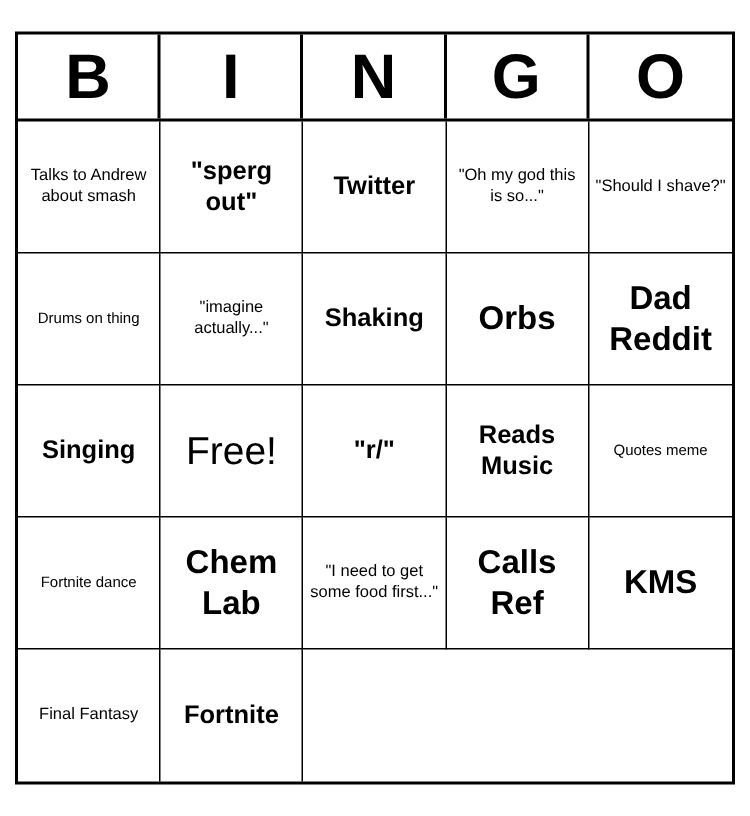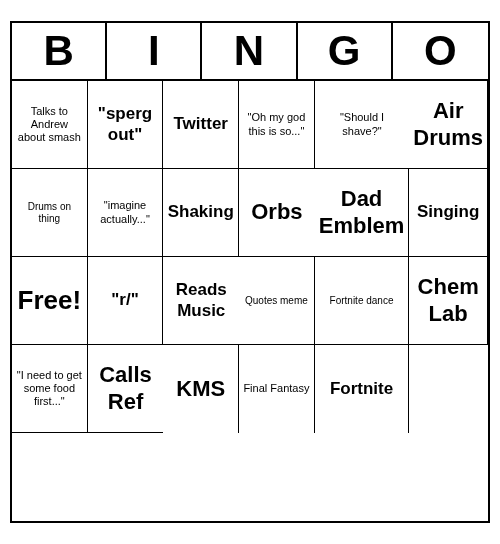--- a/index.html
+++ b/index.html
@@ -26,21 +26,21 @@
       font-size: 42px;
       font-weight: bold;
       padding: 4px 0;
       border-right: 2px solid #000;
     }
     .bingo-header-cell:last-child {
       border-right: none;
     }
     .bingo-grid {
       display: grid;
-      grid-template-columns: repeat(6, 1fr);
+      grid-template-columns: repeat(5, 1fr);
       grid-template-rows: repeat(5, 1fr);
     }
     .bingo-cell {
       border-right: 1.5px solid #000;
       border-bottom: 1.5px solid #000;
       min-height: 88px;
       display: flex;
       align-items: center;
       justify-content: center;
       text-align: center;
@@ -60,46 +60,45 @@
     }
     .bingo-cell.medium-text {
       font-size: 17px;
       font-weight: bold;
     }
     .bingo-cell.small-text {
       font-size: 11px;
     }
     .bingo-cell.free {
       font-size: 26px;
-      font-weight: bold;
+      font-weight: normal;
     }
   </style>
 </head>
 <body>
 
 <div class="bingo-card">
   <div class="bingo-header">
     <div class="bingo-header-cell">B</div>
     <div class="bingo-header-cell">I</div>
     <div class="bingo-header-cell">N</div>
     <div class="bingo-header-cell">G</div>
     <div class="bingo-header-cell">O</div>
   </div>
   <div class="bingo-grid" id="bingo-grid">
   <div class="bingo-cell small-text">Talks to Andrew about smash</div>
       <div class="bingo-cell medium-text">"sperg out"</div>
       <div class="bingo-cell medium-text">Twitter</div>
       <div class="bingo-cell small-text">"Oh my god this is so..."</div>
       <div class="bingo-cell small-text">"Should I shave?"</div>
-      <div class="bingo-cell large-text">Air Drums</div>
       <div class="bingo-cell">Drums on thing</div>
       <div class="bingo-cell small-text">"imagine actually..."</div>
       <div class="bingo-cell medium-text">Shaking</div>
       <div class="bingo-cell large-text">Orbs</div>
-      <div class="bingo-cell large-text">Dad Emblem</div>
+      <div class="bingo-cell large-text">Dad Reddit</div>
       <div class="bingo-cell medium-text">Singing</div>
       <div class="bingo-cell free">Free!</div>
       <div class="bingo-cell medium-text">"r/"</div>
       <div class="bingo-cell medium-text">Reads Music</div>
       <div class="bingo-cell">Quotes meme</div>
       <div class="bingo-cell">Fortnite dance</div>
       <div class="bingo-cell large-text">Chem Lab</div>
       <div class="bingo-cell small-text">"I need to get some food first..."</div>
       <div class="bingo-cell large-text">Calls Ref</div>
       <div class="bingo-cell large-text">KMS</div>

